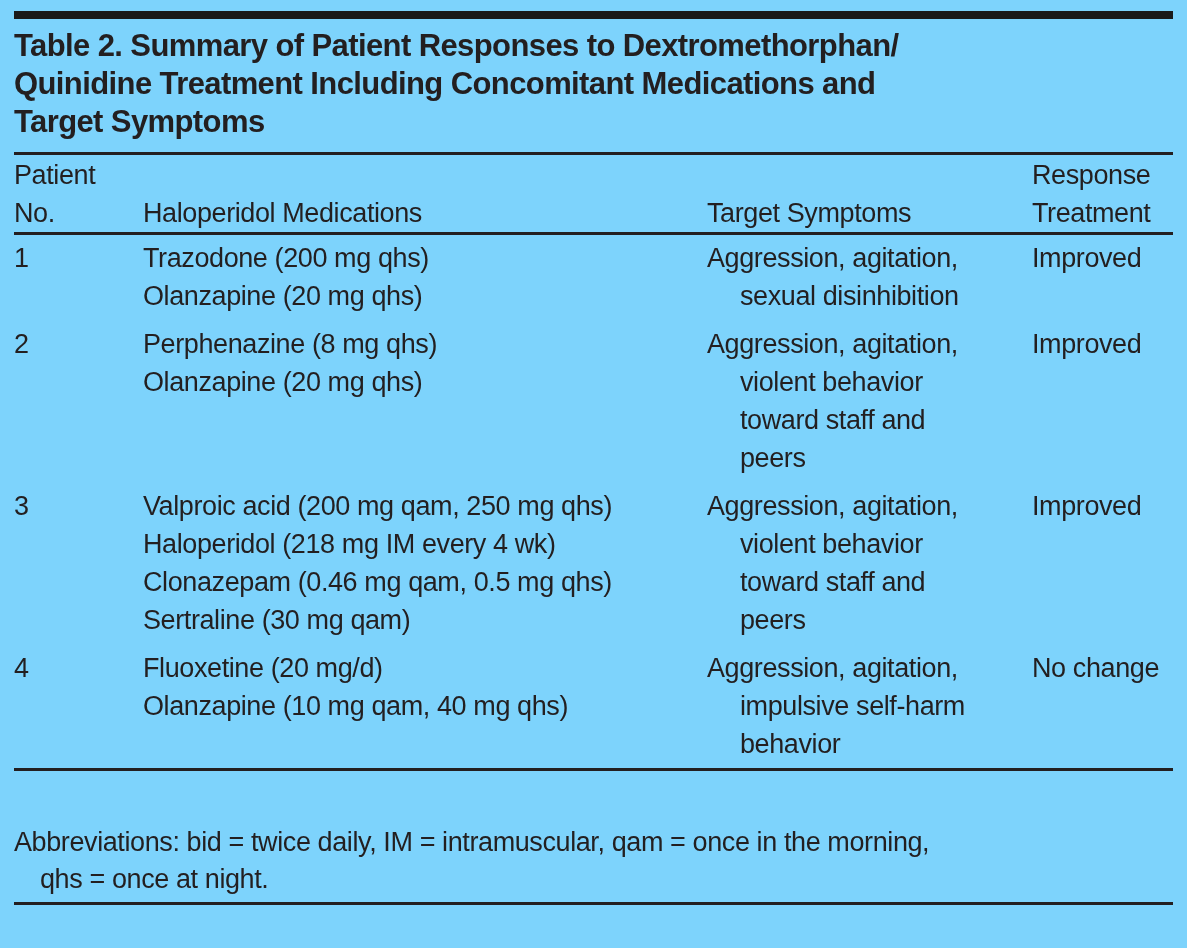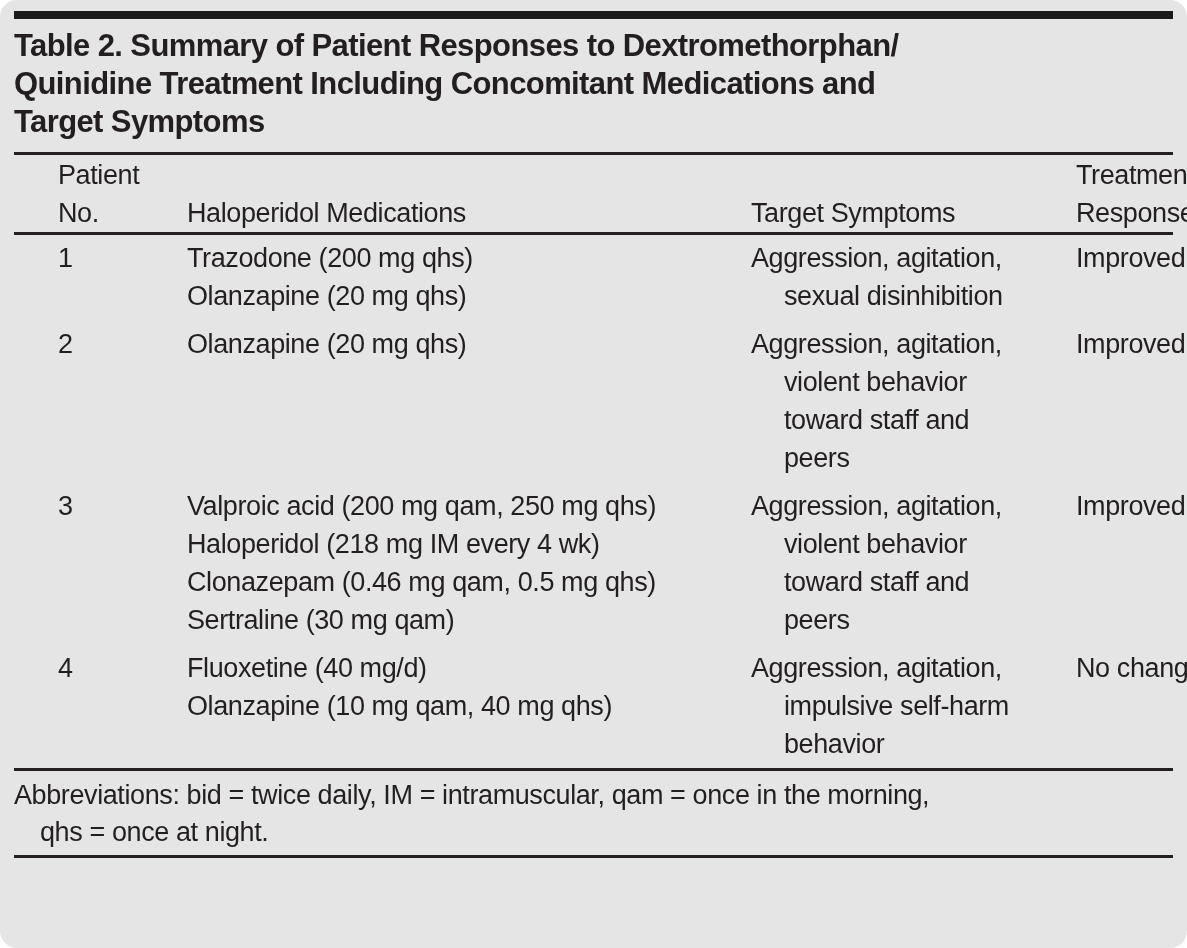--- a/index.html
+++ b/index.html
@@ -1,61 +1,60 @@
 <!DOCTYPE html>
 <html><head>
 <meta charset="utf-8">
 <style>
   html, body { margin: 0; padding: 0; background: #ffffff; }
   .page {
     width: 1187px; height: 948px;
-    background: #e5e5e5;
+    background: #7dd3fc;
     color: #231f20;
     font-family: "Liberation Sans", "DejaVu Sans", sans-serif;
     box-sizing: border-box;
     overflow: hidden;
-    border-radius: 17px;
   }
   .inner { margin: 0 14px; }
   .spacer-top { height: 11px; }
   .rule-heavy { height: 8px; background: #1a1a1a; }
   .rule { height: 3px; background: #231f20; }
 
   .title-block {
     padding: 8px 0 11px 0;
     font-size: 31px;
     font-weight: bold;
     letter-spacing: -0.6px;
     line-height: 38px;
   }
   .title-line { white-space: nowrap; }
 
   .grid {
     display: grid;
     grid-template-columns: 129px 564px 325px 1fr;
-    margin-left: 44px;
   }
   .header-grid {
     align-items: end;
     padding: 1px 0 0 0;
     min-height: 76px;
   }
   .cell { font-size: 27px; letter-spacing: -0.4px; line-height: 38px; }
   .line { line-height: 38px; white-space: nowrap; }
   .cont { padding-left: 33px; }
 
   .tbody { padding-top: 4px; padding-bottom: 5px; }
   .row { margin-bottom: 10px; }
   .row:last-child { margin-bottom: 0; }
 
   .footer-block {
     padding: 6px 0 4px 0;
     font-size: 27px;
     letter-spacing: -0.4px;
     line-height: 37px;
+    margin-top: 47px;
   }
   .footnote-line2 { padding-left: 26px; }
 </style>
 </head>
 <body>
 
 <div class="page">
   <div class="inner">
     <div class="spacer-top"></div>
     <div class="rule-heavy"></div>
@@ -73,22 +72,22 @@
         <div class="line">Patient</div>
         <div class="line">No.</div>
       </div>
       <div class="cell">
         <div class="line">Haloperidol Medications</div>
       </div>
       <div class="cell">
         <div class="line">Target Symptoms</div>
       </div>
       <div class="cell">
+        <div class="line">Response</div>
         <div class="line">Treatment</div>
-        <div class="line">Response</div>
       </div>
     </div>
 
     <div class="rule"></div>
 
     <div class="tbody">
   <div class="grid row">
     <div class="cell">
             <div class="line">1</div>
           </div>
@@ -103,20 +102,21 @@
     <div class="cell">
             <div class="line">Improved</div>
           </div>
   </div>
 
   <div class="grid row">
     <div class="cell">
             <div class="line">2</div>
           </div>
     <div class="cell">
+            <div class="line">Perphenazine (8 mg qhs)</div>
             <div class="line">Olanzapine (20 mg qhs)</div>
           </div>
     <div class="cell">
             <div class="line">Aggression, agitation,</div>
             <div class="line cont">violent behavior</div>
             <div class="line cont">toward staff and</div>
             <div class="line cont">peers</div>
           </div>
     <div class="cell">
             <div class="line">Improved</div>
@@ -142,21 +142,21 @@
     <div class="cell">
             <div class="line">Improved</div>
           </div>
   </div>
 
   <div class="grid row">
     <div class="cell">
             <div class="line">4</div>
           </div>
     <div class="cell">
-            <div class="line">Fluoxetine (40 mg/d)</div>
+            <div class="line">Fluoxetine (20 mg/d)</div>
             <div class="line">Olanzapine (10 mg qam, 40 mg qhs)</div>
           </div>
     <div class="cell">
             <div class="line">Aggression, agitation,</div>
             <div class="line cont">impulsive self-harm</div>
             <div class="line cont">behavior</div>
           </div>
     <div class="cell">
             <div class="line">No change</div>
           </div>

